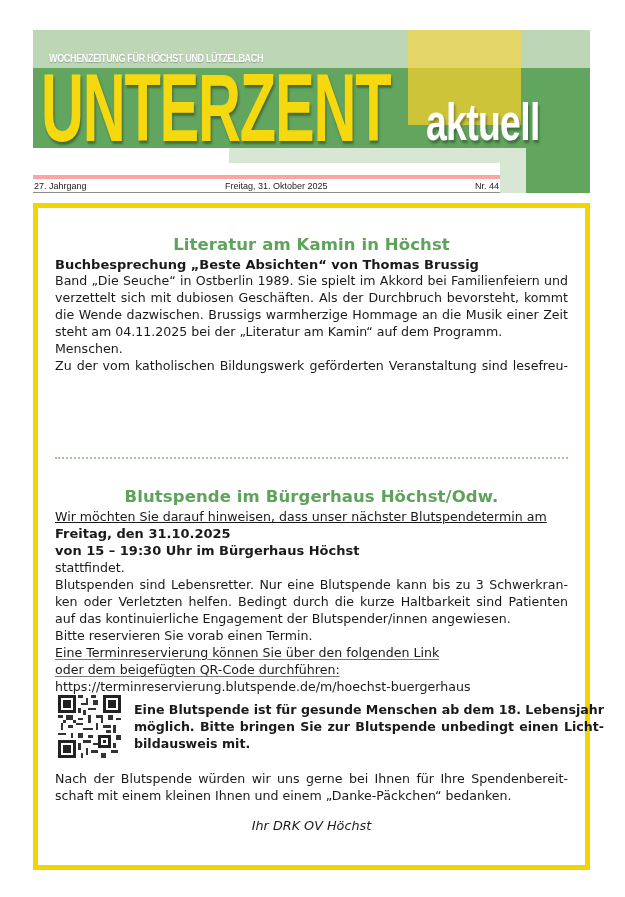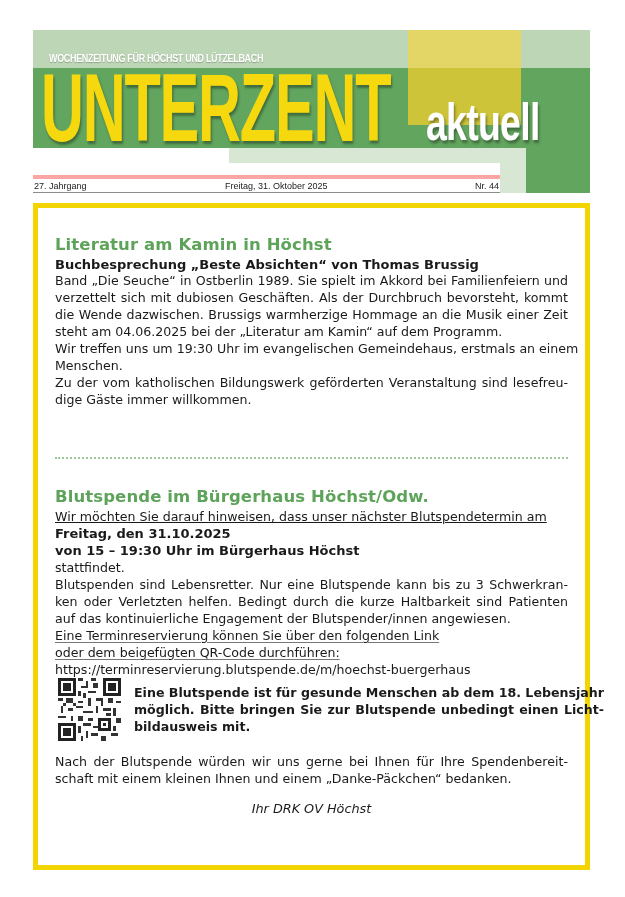--- a/index.html
+++ b/index.html
@@ -48,21 +48,21 @@
   .meta-date { position: absolute; left: 191px; }
 
   
   .frame {
     position: absolute; left: 33px; top: 203px; width: 557px; height: 667px;
     border: 5px solid #f2d400; background: #ffffff;
   }
   .inner { position: absolute; left: 17px; right: 17px; top: 0; }
 
   .section-title {
-    color: #5ea35a; font-weight: bold;
+    text-align: center; color: #5ea35a; font-weight: bold;
     font-size: 16.5px; letter-spacing: 0.1px; white-space: nowrap;
   }
   .lead-bold { font-weight: bold; font-size: 13px; white-space: nowrap; }
   .para { font-size: 12.6px; line-height: 17px; text-align: justify; }
   .para .ln { display: block; white-space: nowrap; text-align-last: justify; }
   .para .ln.last { text-align-last: left; }
   .strong-line { font-weight: bold; font-size: 13px; line-height: 17px; white-space: nowrap; }
   .underlined { text-decoration: underline; text-decoration-color: #777; text-underline-offset: 2px; }
 
   .dots {
@@ -107,48 +107,49 @@
 
 <div class="frame">
 
   <div class="inner sec1">
     <div class="section-title">Literatur am Kamin in Höchst</div>
     <div class="lead-bold" style="margin-top:3px;">Buchbesprechung „Beste Absichten“ von Thomas Brussig</div>
     <div class="para">
       <span class="ln">Band „Die Seuche“ in Ostberlin 1989. Sie spielt im Akkord bei Familienfeiern und</span>
       <span class="ln">verzettelt sich mit dubiosen Geschäften. Als der Durchbruch bevorsteht, kommt</span>
       <span class="ln">die Wende dazwischen. Brussigs warmherzige Hommage an die Musik einer Zeit</span>
-      <span class="ln last">steht am 04.06.2025 bei der „Literatur am Kamin“ auf dem Programm.</span>
-    </div>
-    <div class="para">
-      <span class="ln">Wir treffen uns um 19:30 Uhr im evangelischen Gemeindehaus, erstmals an einem</span>
+      <span class="ln last">steht am 04.11.2025 bei der „Literatur am Kamin“ auf dem Programm.</span>
+    </div>
+    <div class="para">
       <span class="ln last">Menschen.</span>
     </div>
     <div class="para">
       <span class="ln">Zu der vom katholischen Bildungswerk geförderten Veranstaltung sind lesefreu-</span>
-      <span class="ln last">dige Gäste immer willkommen.</span>
     </div>
   </div>
 
   <div class="dots"></div>
 
   <div class="inner sec2">
     <div class="section-title">Blutspende im Bürgerhaus Höchst/Odw.</div>
     <div class="para" style="margin-top:2px;text-decoration:underline;">
       <span class="ln last">Wir möchten Sie darauf hinweisen, dass unser nächster Blutspendetermin am</span>
     </div>
     <div class="strong-line">Freitag, den 31.10.2025</div>
     <div class="strong-line">von 15 – 19:30 Uhr im Bürgerhaus Höchst</div>
     <div class="para">
       <span class="ln last">stattfindet.</span>
     </div>
     <div class="para">
       <span class="ln">Blutspenden sind Lebensretter. Nur eine Blutspende kann bis zu 3 Schwerkran-</span>
       <span class="ln">ken oder Verletzten helfen. Bedingt durch die kurze Haltbarkeit sind Patienten</span>
       <span class="ln last">auf das kontinuierliche Engagement der Blutspender/innen angewiesen.</span>
+    </div>
+    <div class="para">
+      <span class="ln last">Bitte reservieren Sie vorab einen Termin.</span>
     </div>
     <div class="para underlined">
       <span class="ln last">Eine Terminreservierung können Sie über den folgenden Link</span>
       <span class="ln last">oder dem beigefügten QR-Code durchführen:</span>
     </div>
     <div class="para">
       <span class="ln last">https://terminreservierung.blutspende.de/m/hoechst-buergerhaus</span>
     </div>
 
     <div class="qr-row">

